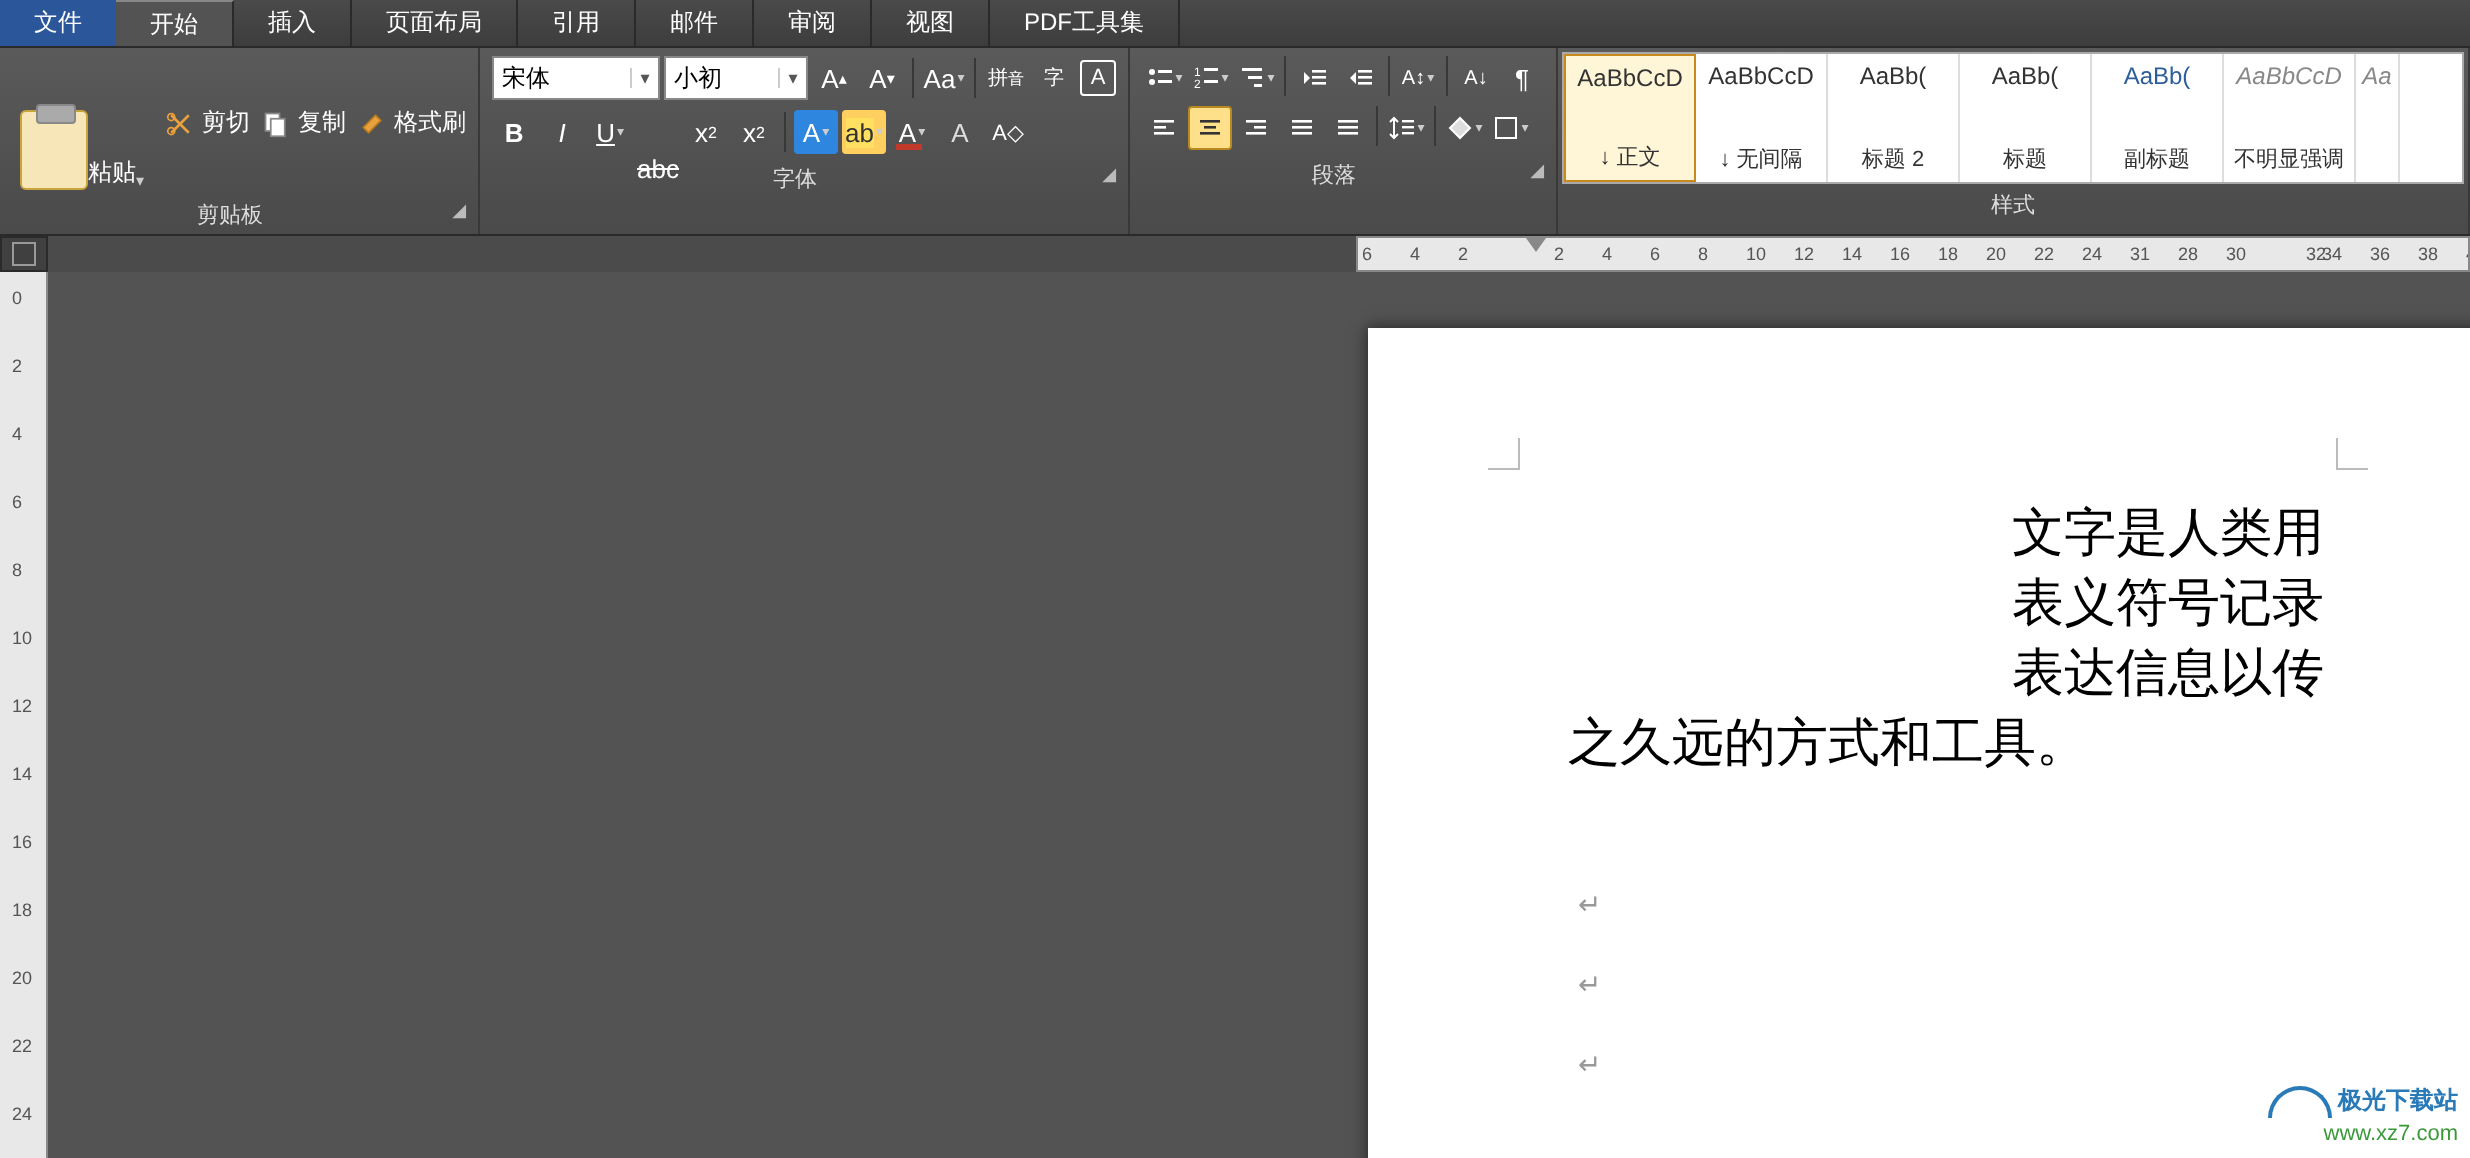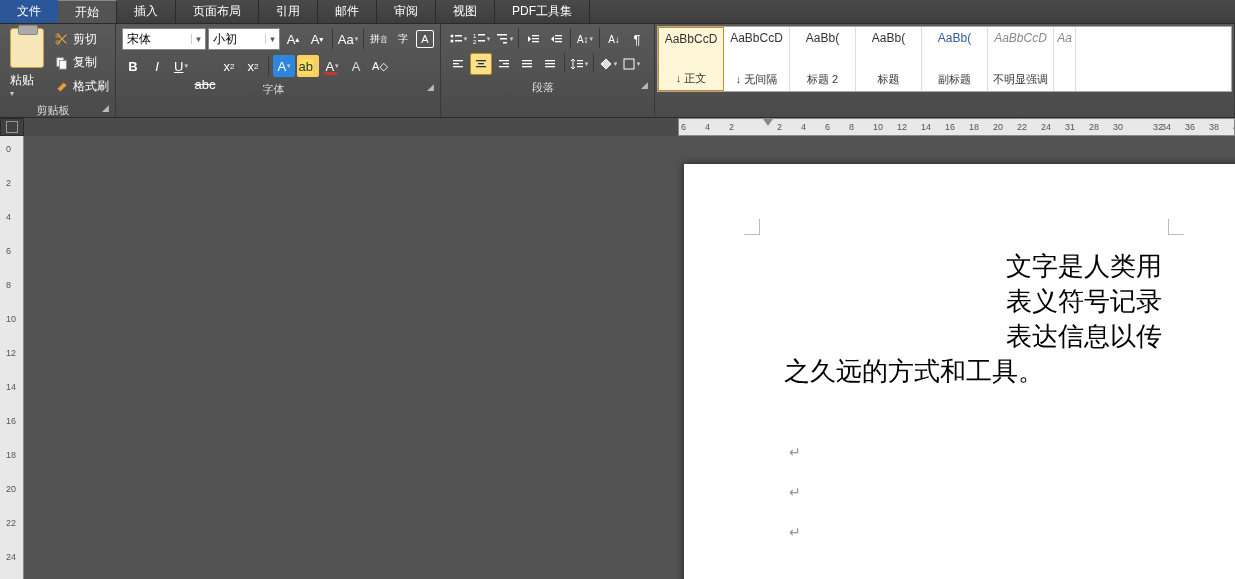--- a/index.html
+++ b/index.html
@@ -12,25 +12,25 @@
 .tab.active { background: #535353; border-top: 1px solid #888; }
 
 
 .ribbon { display: flex; background: linear-gradient(#5a5a5a, #4a4a4a); height: 94px; border-bottom: 1px solid #2a2a2a; }
 .ribbon-group { display: flex; flex-direction: column; border-right: 1px solid #383838; padding: 2px 4px; }
 .group-body { flex: 1; display: flex; gap: 2px; }
 .group-label { text-align: center; color: #ddd; font-size: 11px; padding-top: 3px; }
 .group-label .arrow { float: right; font-size: 9px; margin-right: 2px; color: #bbb; }
 
 
-.clip-big { display: flex; flex-direction: column; align-items: flex-start; padding: 2px 6px; }
+.clip-big { display: flex; flex-direction: row; align-items: flex-end; padding: 2px 6px; }
 .clip-icon { width: 34px; height: 40px; background: #f6e6b8; border: 1px solid #c8a43c; border-radius: 3px; position: relative; }
 .clip-icon::before { content:""; position:absolute; top:-4px; left:7px; width:18px; height:8px; background:#aaa; border:1px solid #888; border-radius:2px; }
 .clip-label { color: #fff; font-size: 12px; margin-top: 4px; }
-.clip-smalls { display: flex; flex-direction: column; justify-content: space-around; padding: 4px 2px; gap: 5px; }
+.clip-smalls { display: flex; flex-direction: row; justify-content: space-around; padding: 4px 2px; gap: 5px; }
 .small-cmd { display: flex; align-items: center; gap: 3px; color: #fff; font-size: 12px; cursor: pointer; }
 .small-icon { width: 16px; height: 16px; display:inline-flex; align-items:center; justify-content:center; }
 
 
 .font-row1 { display: flex; align-items: center; gap: 2px; padding: 2px; }
 .font-row2 { display: flex; align-items: center; gap: 2px; padding: 2px; }
 .font-col { display:flex; flex-direction:column; gap:1px; }
 .combo { display:inline-flex; align-items:center; background:#fff; border:1px solid #888; height:22px; }
 .combo input { border:none; outline:none; font-size:12px; padding:0 4px; width: 56px; background:transparent; }
 .combo.font-name input { width: 68px; }
@@ -334,20 +334,21 @@
           <span class="style-name">副标题</span>
         </div>
       <div class="style-item">
           <span class="style-preview italic">AaBbCcD</span>
           <span class="style-name">不明显强调</span>
         </div>
       <div class="style-item" style="width:22px;">
           <span class="style-preview italic">Aa</span>
         </div>
     </div>
+    <div class="group-label"><span>样式</span></div>
   </div>
 </div>
 
 <div class="ruler-area">
   <div class="ruler-corner">
       <div class="ruler-corner-box"></div>
     </div>
   <div class="ruler-gap" style="width:654px;"></div>
   <div class="ruler-h" id="hruler">
       <span class="tick" style="left: 2px;">6</span>
@@ -401,14 +402,19 @@
       <div class="page-text">
         <div>文字是人类用</div>
         <div>表义符号记录</div>
         <div>表达信息以传</div>
         <div style="text-align:left; padding-left:0;">之久远的方式和工具。</div>
       </div>
       <span class="para-mark" style="top:280px;">↵</span>
       <span class="para-mark" style="top:320px;">↵</span>
       <span class="para-mark" style="top:360px;">↵</span>
     </div>
+    <div class="watermark">
+      <span class="wm-arc"></span>
+      <span class="l1">极光下载站</span><br>
+      <span class="l2">www.xz7.com</span>
+    </div>
   </div>
 </div>
 
 </body></html>

